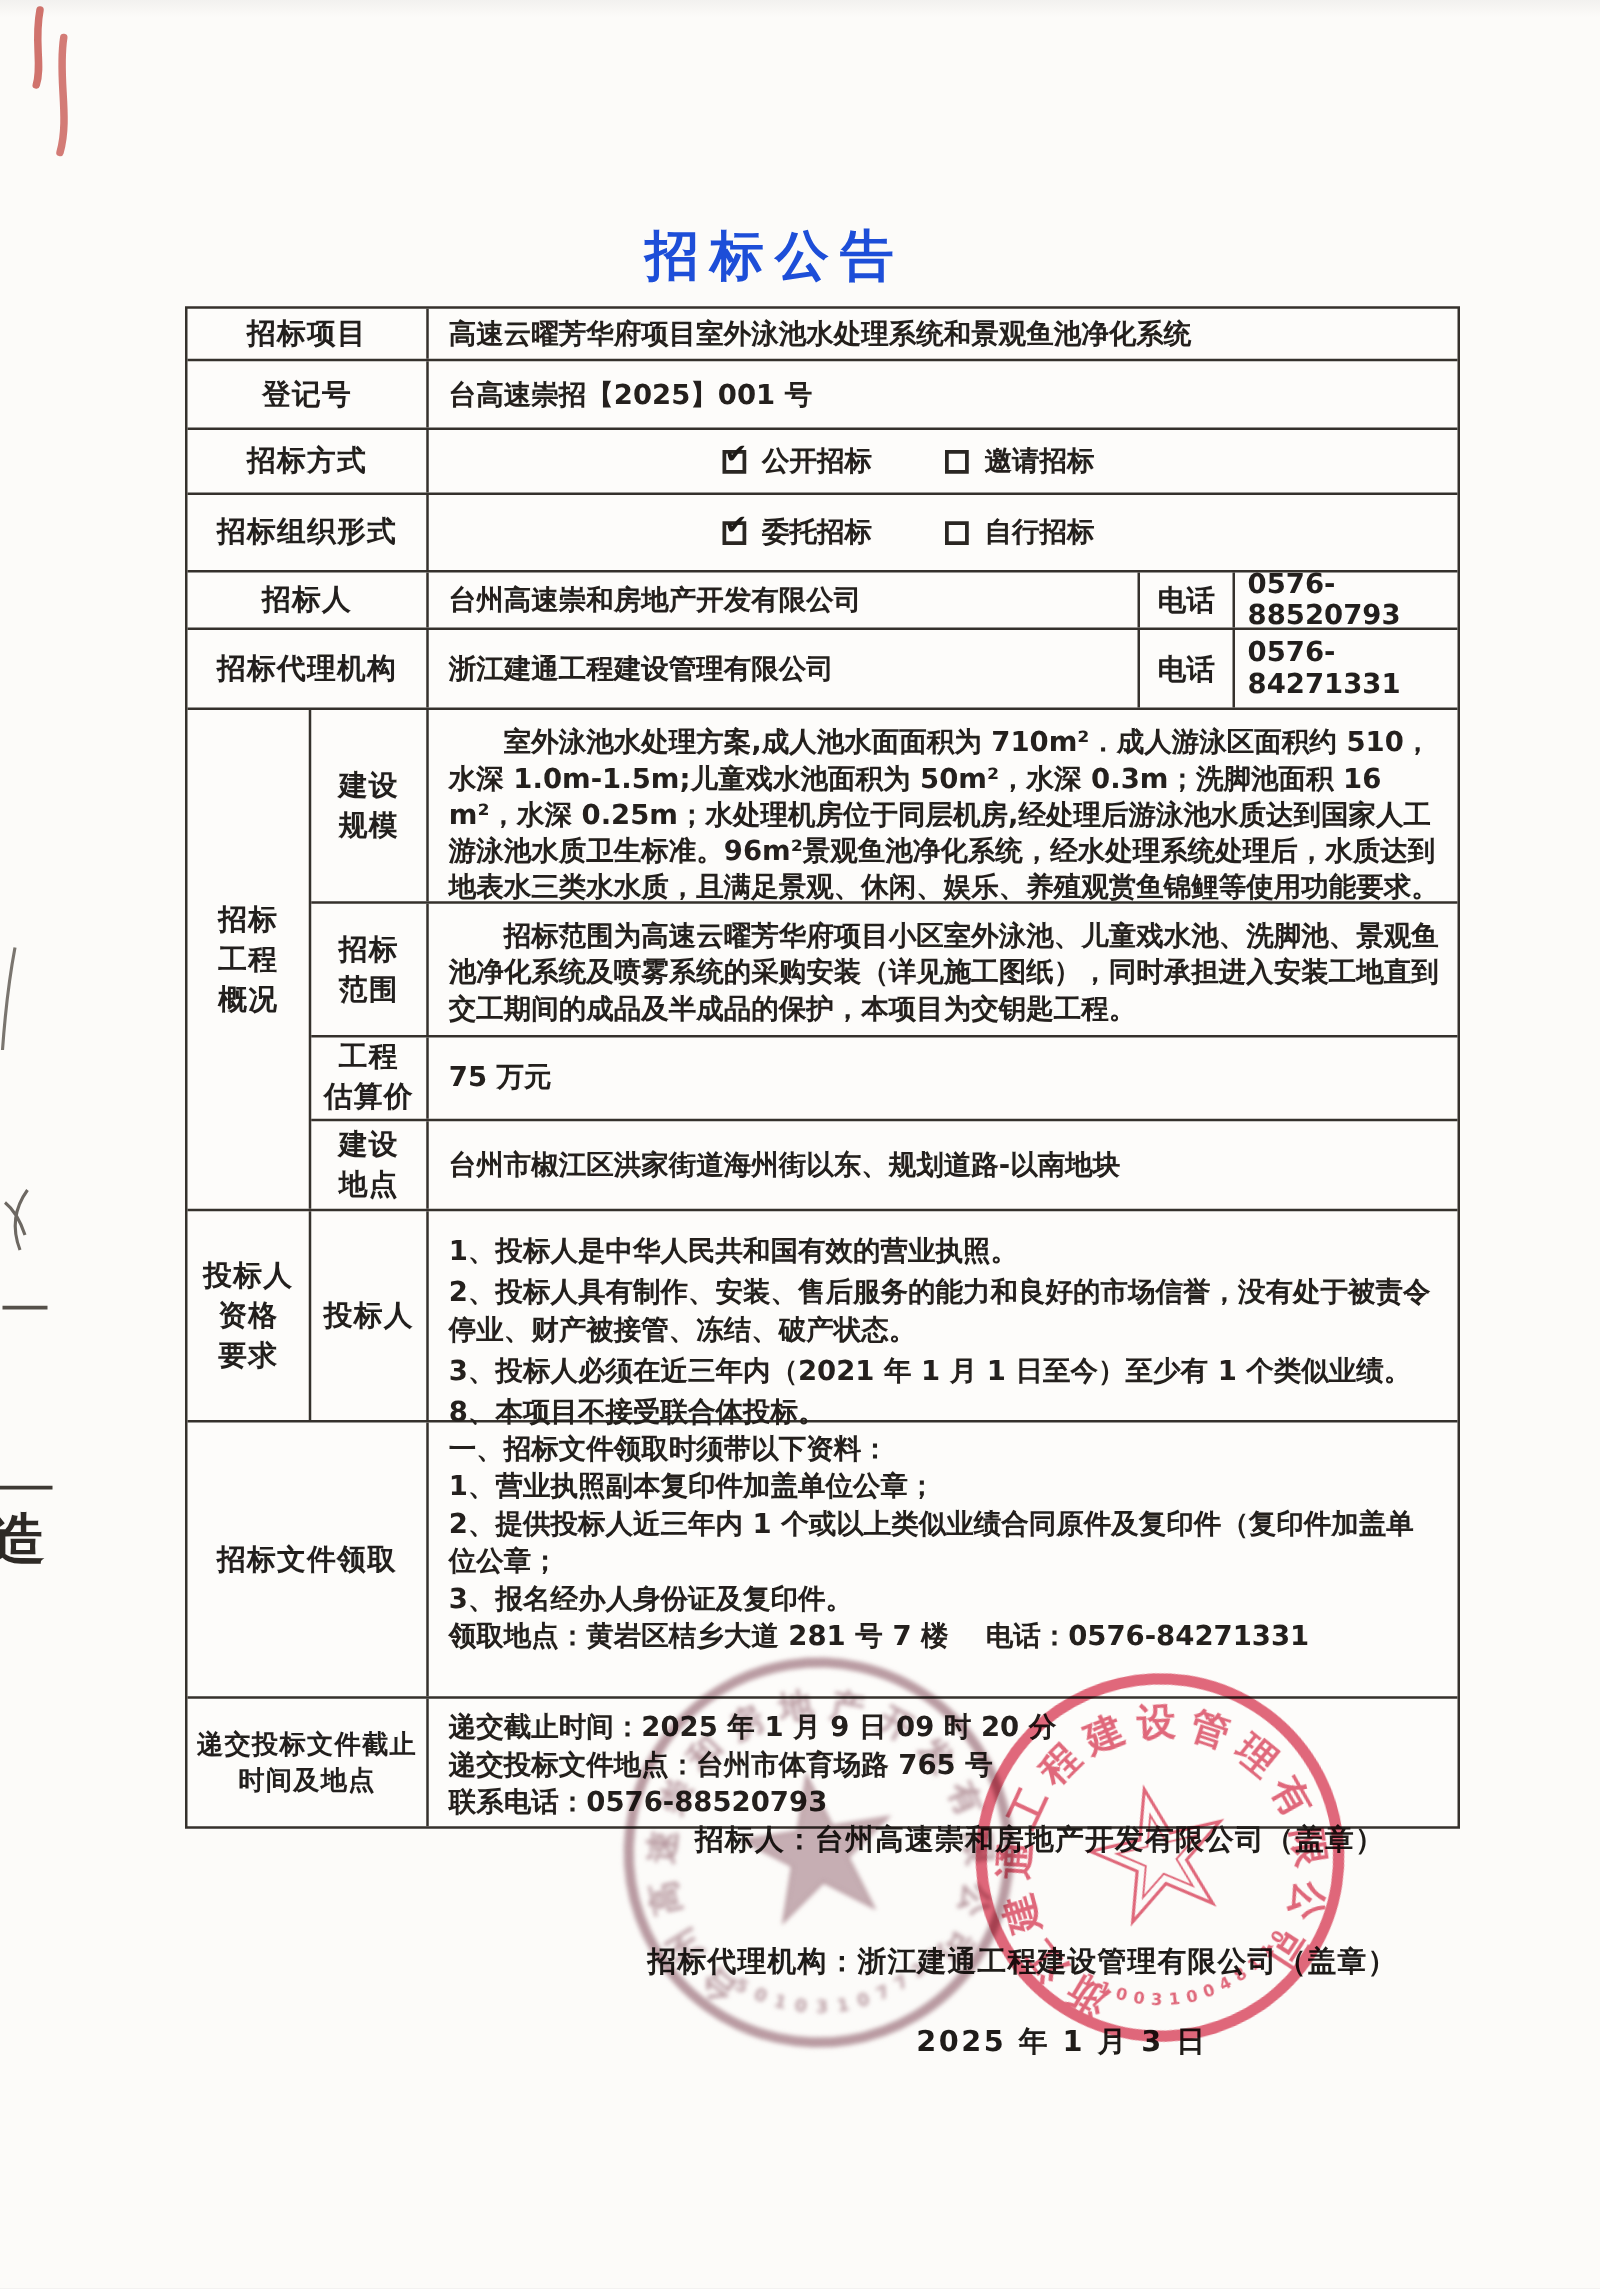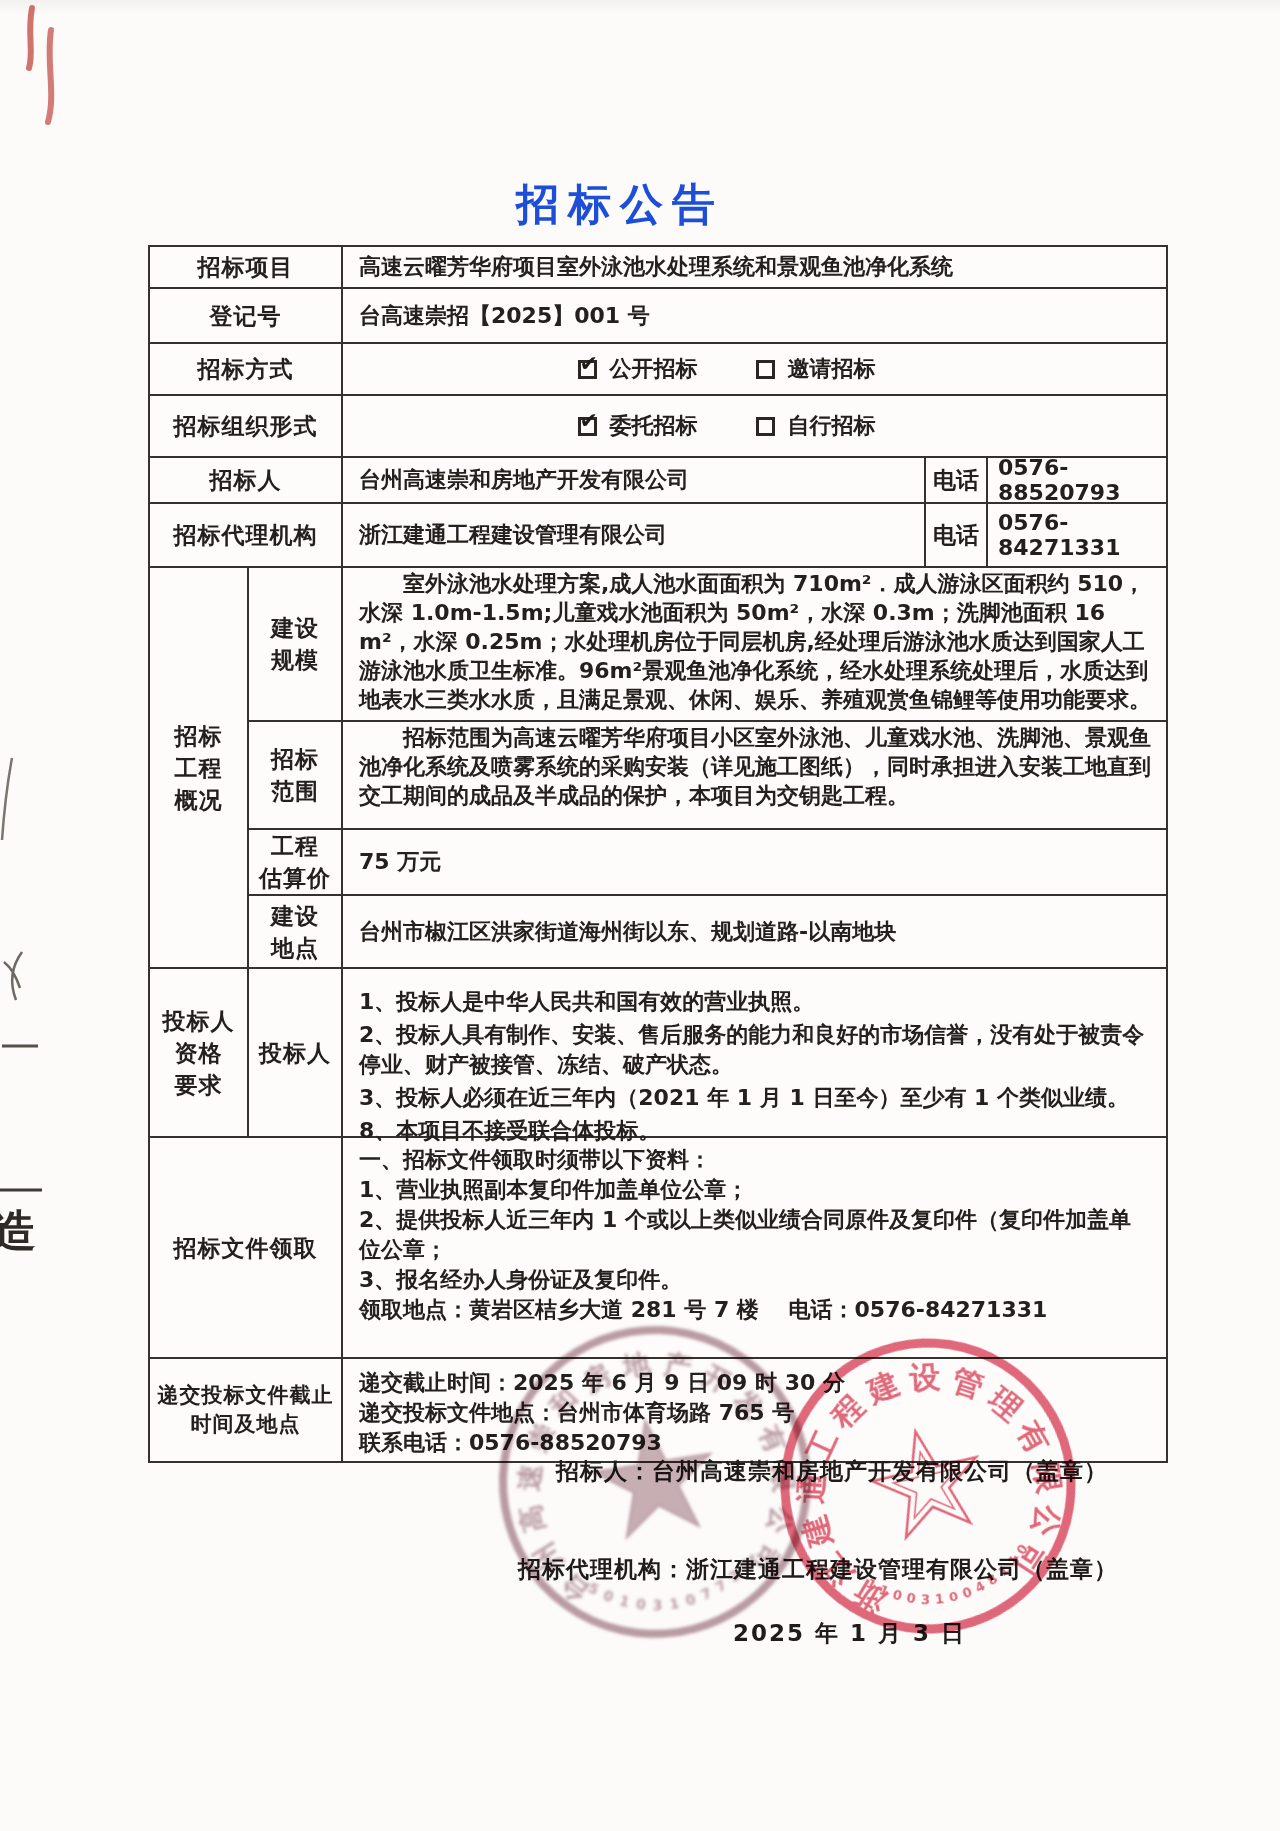--- a/index.html
+++ b/index.html
@@ -17,29 +17,29 @@
       flex-direction:column;justify-content:center;align-items:center;text-align:center;
       font-size:23px;font-weight:bold;letter-spacing:1px;line-height:32px;}
   .th.outer{width:99px;}
   .th.inner{width:94px;}
   .group{flex:1;display:flex;flex-direction:column;}
   .subrow{display:flex;box-sizing:border-box;}
   .subrow + .subrow{border-top:2.5px solid #35312c;}
   .subrow .th.inner{border-right:2.5px solid #35312c;}
   .td{flex:1;box-sizing:border-box;font-size:22px;font-weight:bold;color:#24201d;
       padding:0 14px 0 16px;display:flex;flex-direction:column;justify-content:center;}
-  .td.para{justify-content:flex-start;padding-top:1px;line-height:29px;}
+  .td.para{justify-content:flex-start;padding-top:12px;line-height:29px;}
   .td.para .indent{text-indent:2em;}
   .opts{flex-direction:row;align-items:center;}
   .cb{display:inline-block;width:19px;height:19px;border:3px solid #2a2622;box-sizing:border-box;
       position:relative;margin-right:13px;flex:none;}
   .cb .tick{position:absolute;left:-1px;top:-12px;font-size:22px;color:#1d1a17;}
   .optlabel{margin-right:58px;}
   .cell{box-sizing:border-box;border-left:2.5px solid #35312c;display:flex;align-items:center;}
-  .phone-label{width:62px;justify-content:center;font-size:23px;font-weight:bold;}
+  .phone-label{width:76px;justify-content:center;font-size:23px;font-weight:bold;}
   .phone-val{width:180px;padding-left:10px;font-size:22px;font-weight:bold;}
   .val{flex:1;}
   .lines{justify-content:flex-start;padding-top:7px;}
   .lines div{line-height:30px;}
   .items{justify-content:flex-start;padding-top:18px;}
   .items div{line-height:30px;margin-bottom:3px;}
   .footer-line{position:absolute;font-size:23px;font-weight:bold;letter-spacing:1px;color:#1f1c19;}
   .stamp{position:absolute;mix-blend-mode:multiply;pointer-events:none;}
   .artifacts{position:absolute;pointer-events:none;}
 </style>
@@ -216,21 +216,21 @@
         <div>领取地点：黄岩区桔乡大道 281 号 7 楼　 电话：0576-84271331</div>
       </div>
     </div>
 
     <div class="tr" style="height:104px">
       <div class="th" style="font-size:21px;line-height:29px;">
         <div>递交投标文件截止</div>
         <div>时间及地点</div>
       </div>
       <div class="td lines" style="padding-top:9px;">
-        <div>递交截止时间：2025 年 6 月 9 日 09 时 30 分</div>
+        <div>递交截止时间：2025 年 1 月 9 日 09 时 20 分</div>
         <div>递交投标文件地点：台州市体育场路 765 号</div>
         <div>联系电话：0576-88520793</div>
       </div>
     </div>
 
   </div>
 
   <div class="footer-line" style="left:556px;top:1456px;">招标人：台州高速崇和房地产开发有限公司（盖章）</div>
   <div class="footer-line" style="left:518px;top:1554px;">招标代理机构：浙江建通工程建设管理有限公司（盖章）</div>
   <div class="footer-line" style="left:733px;top:1618px;letter-spacing:2px;">2025 年 1 月  3 日</div>

